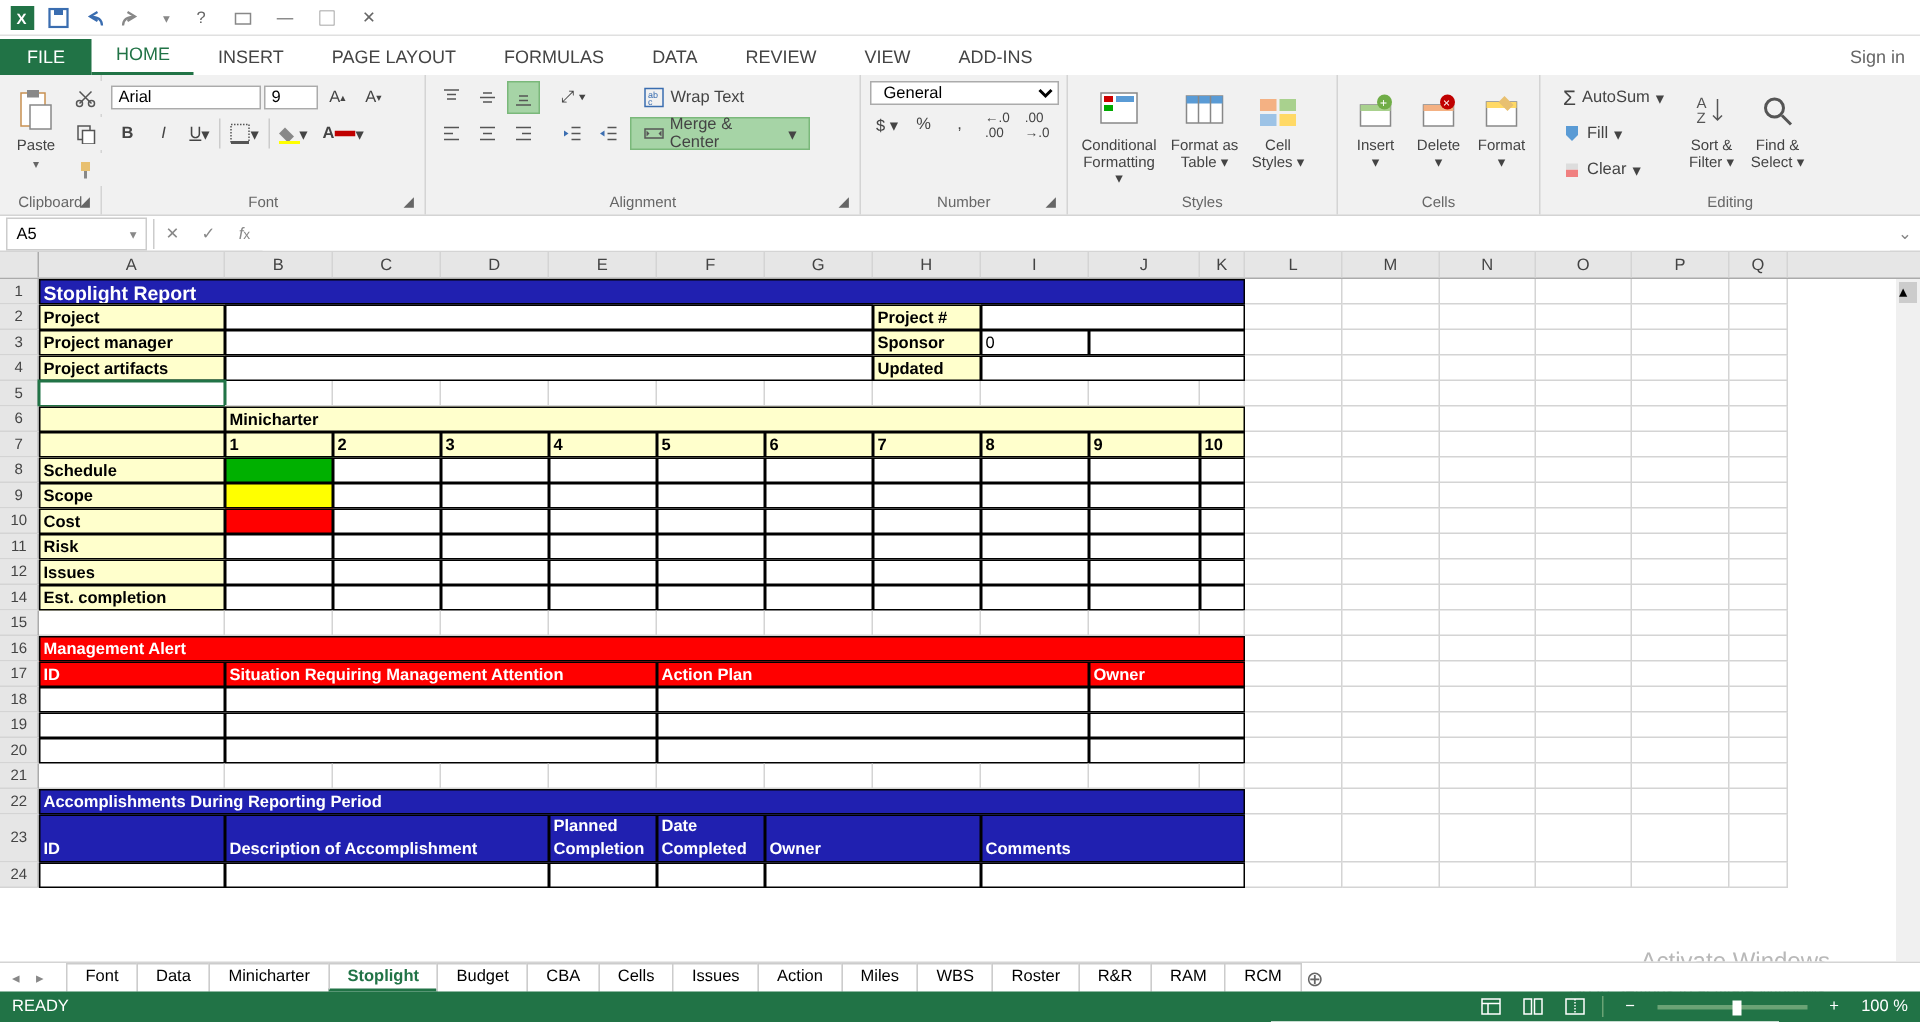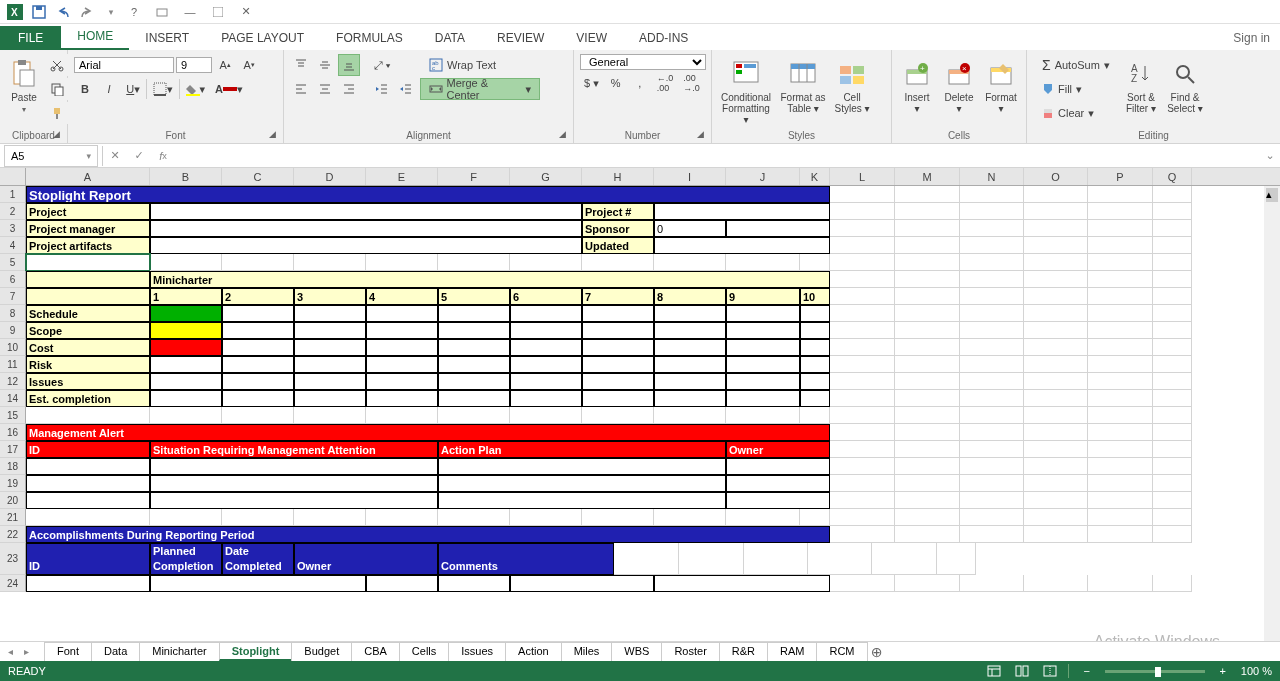--- a/index.html
+++ b/index.html
@@ -804,20 +804,21 @@
         <div class="cell " style="width:65px;"></div>
         <div class="cell " style="width:65px;"></div>
         <div class="cell " style="width:64px;"></div>
         <div class="cell " style="width:64px;"></div>
         <div class="cell " style="width:65px;"></div>
         <div class="cell " style="width:39px;"></div>
       </div>
       <div class="row" style="height:32px">
         <div class="rowh" style="line-height:32px">23</div>
         <div class="cell blueheader" style="width:124px;border:1px solid #000;font-size:11px;line-height:15px;display:flex;align-items:flex-end">ID</div>
+        <div class="cell blueheader" style="width:216px;border:1px solid #000;font-size:11px;line-height:15px;display:flex;align-items:flex-end">Description of Accomplishment</div>
         <div class="cell blueheader" style="width:72px;border:1px solid #000;font-size:11px;line-height:15px;white-space:normal">Planned Completion</div>
         <div class="cell blueheader" style="width:72px;border:1px solid #000;font-size:11px;line-height:15px;white-space:normal">Date Completed</div>
         <div class="cell blueheader" style="width:144px;border:1px solid #000;font-size:11px;line-height:15px;display:flex;align-items:flex-end">Owner</div>
         <div class="cell blueheader" style="width:176px;border:1px solid #000;font-size:11px;line-height:15px;display:flex;align-items:flex-end">Comments</div>
         <div class="cell " style="width:65px;"></div>
         <div class="cell " style="width:65px;"></div>
         <div class="cell " style="width:64px;"></div>
         <div class="cell " style="width:64px;"></div>
         <div class="cell " style="width:65px;"></div>
         <div class="cell " style="width:39px;"></div>

